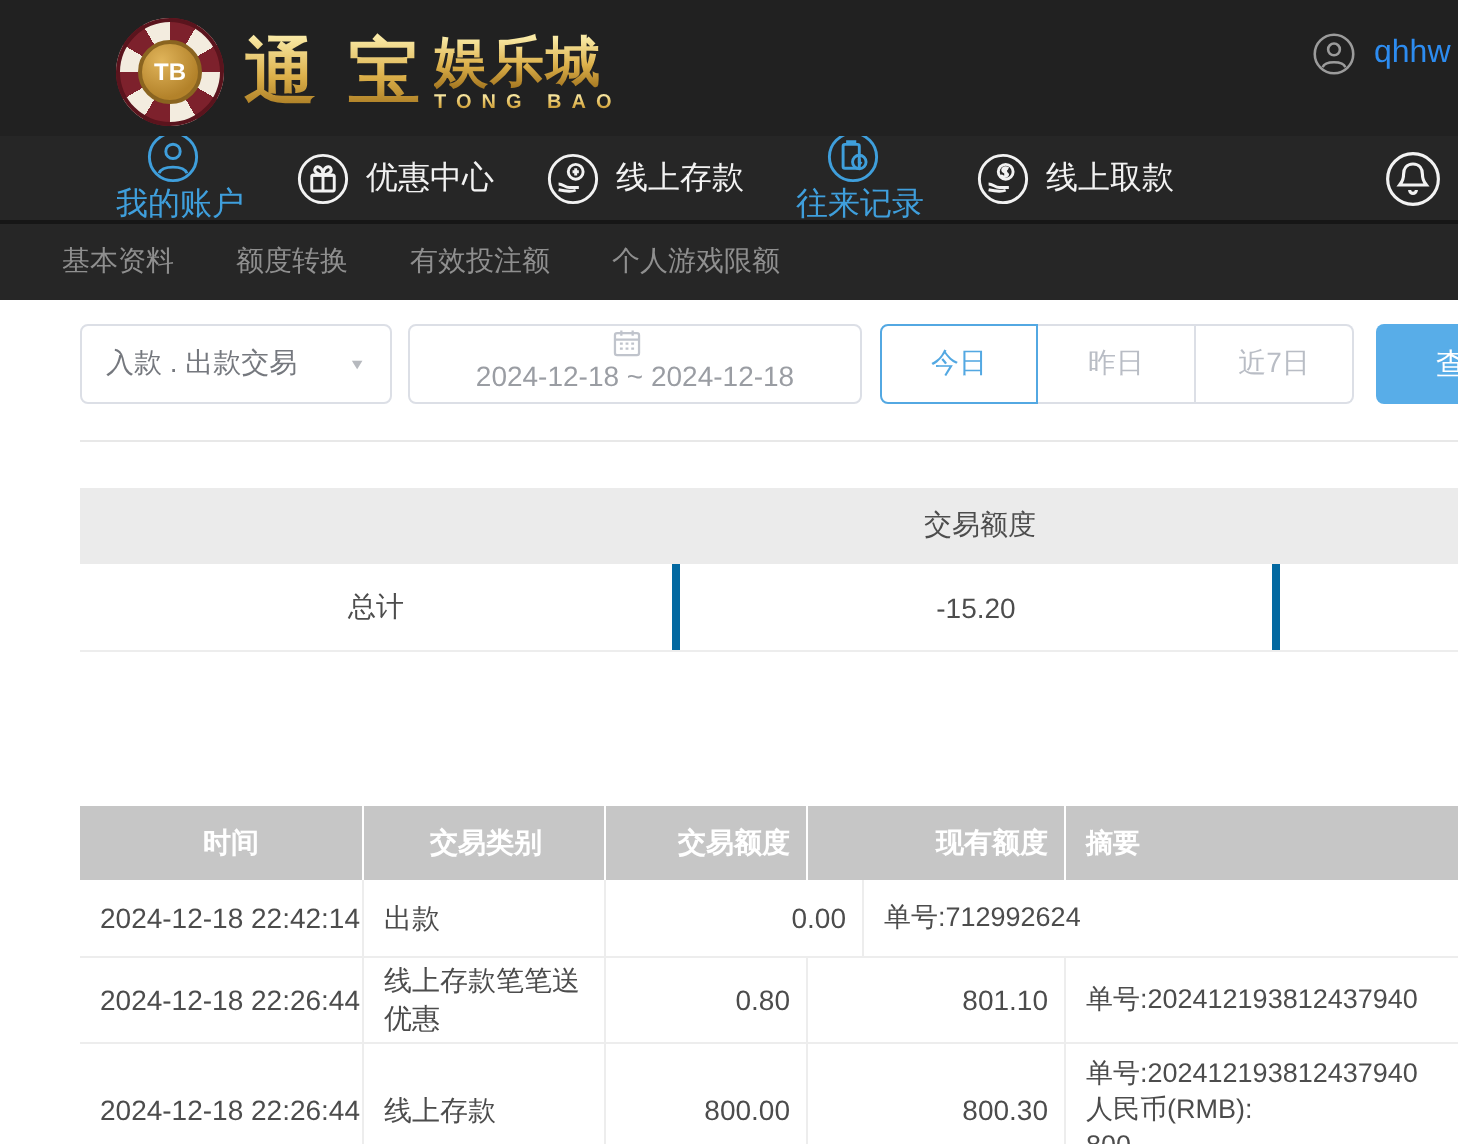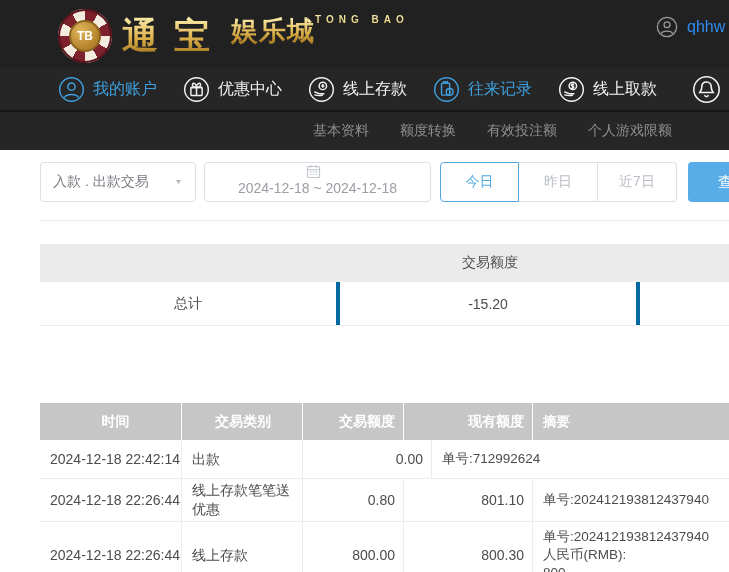--- a/index.html
+++ b/index.html
@@ -15,39 +15,39 @@
       #7d212c 240deg 270deg,#f3ecdf 270deg 300deg,#7d212c 300deg 330deg,#f3ecdf 330deg 360deg);
     box-shadow:0 0 0 2px #5a141d inset; }
   .chip-inner { position:absolute; left:50%; top:50%; width:32px; height:32px; transform:translate(-50%,-50%);
     border-radius:50%; background:radial-gradient(circle at 35% 30%,#e0b45a,#b3822a 70%);
     border:2px solid #8a6420; display:flex; align-items:center; justify-content:center;
     color:#fff; font-size:12px; font-weight:bold; }
   .logo-text { margin-left:10px; display:flex; align-items:flex-start; }
   .gold { background:linear-gradient(180deg,#f9e9a5 10%,#dcb04a 55%,#a3751f 95%);
     -webkit-background-clip:text; background-clip:text; -webkit-text-fill-color:transparent; color:#d4af37; }
   .logo-big { font-size:36px; font-weight:bold; letter-spacing:3px; line-height:44px; }
-  .logo-col { display:flex; flex-direction:row; margin-left:18px; }
+  .logo-col { display:flex; flex-direction:column; margin-left:4px; }
   .logo-mid { font-size:27px; font-weight:bold; letter-spacing:1px; line-height:30px; margin-top:2px; }
   .logo-sub { font-size:10px; font-weight:bold; letter-spacing:5px; text-align:right; line-height:12px; }
   .user-box { position:absolute; left:656px; top:16px; display:flex; align-items:center; }
   .user-box svg { width:22px; height:22px; stroke:#9b9b9b; fill:none; stroke-width:1.4; }
   .user-name { margin-left:9px; color:#2d8cf0; font-size:16px; white-space:nowrap; }
 
   
   .main-nav { height:42px; background:#262626; display:flex; align-items:center; padding-left:58px; }
   .nav-item { display:flex; align-items:center; margin-right:26px; color:#f2f2f2; font-size:16px; cursor:pointer; }
   .nav-item svg { width:27px; height:27px; fill:none; stroke:#f2f2f2; stroke-width:1.3; margin-right:8px; }
-  .nav-item.active { color:#3f9fdc; }
+  .nav-item.active { color:#3f9fdc;flex-direction:column; }
   .nav-item.active svg { stroke:#3f9fdc; }
   .nav-bell { margin-left:auto; margin-right:8px; display:flex; align-items:center; }
   .nav-bell svg { width:29px; height:29px; fill:none; stroke:#f2f2f2; stroke-width:1.3; }
 
   
   .sub-nav { height:40px; background:#262626; border-top:2px solid #161616;
-    display:flex; align-items:center; justify-content:flex-end; padding-right:57px; }
+    display:flex; align-items:center; justify-content:flex-start; padding-right:57px; }
   .sub-item { color:#8f8f8f; font-size:14px; margin-left:31px; cursor:pointer; }
 
   
   .content { width:830px; padding-left:40px; }
   .filter-row { margin-top:12px; display:flex; align-items:center; }
   .ctl { height:40px; border:1px solid #dcdfe6; border-radius:4px; background:#fff;
     display:flex; align-items:center; font-size:14px; }
   .type-select { width:156px; padding:0 12px; color:#75787e; justify-content:space-between; cursor:pointer; }
   .caret { font-size:9px; color:#b6b9be; transform:scaleY(0.8); }
   .date-input { width:227px; margin-left:8px; padding:0 10px; color:#9a9da3; cursor:pointer;flex-direction:column; }

